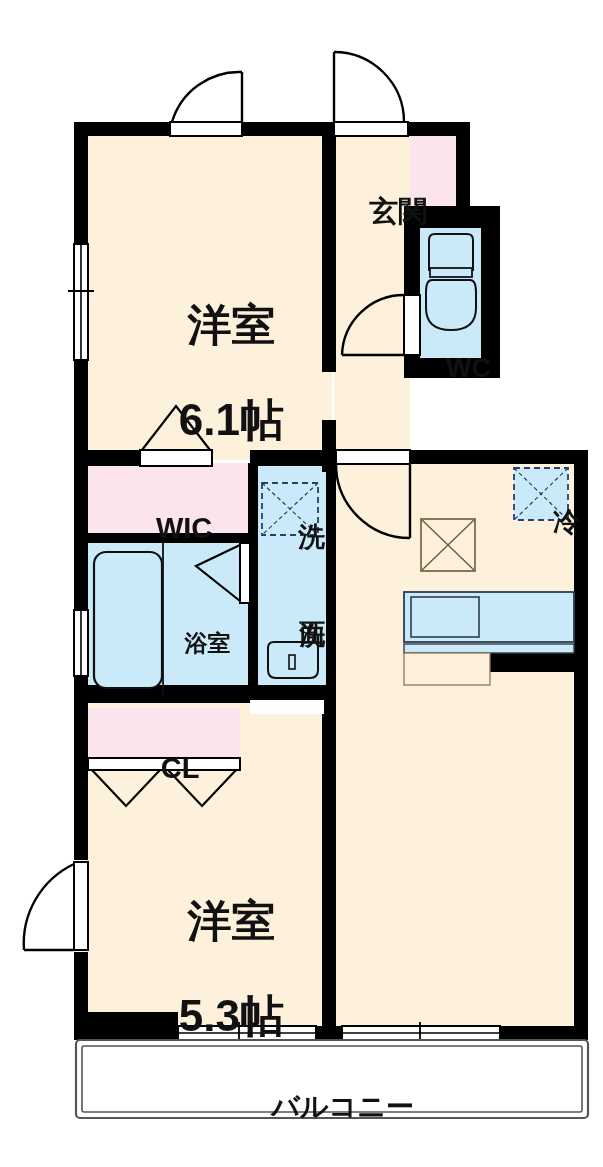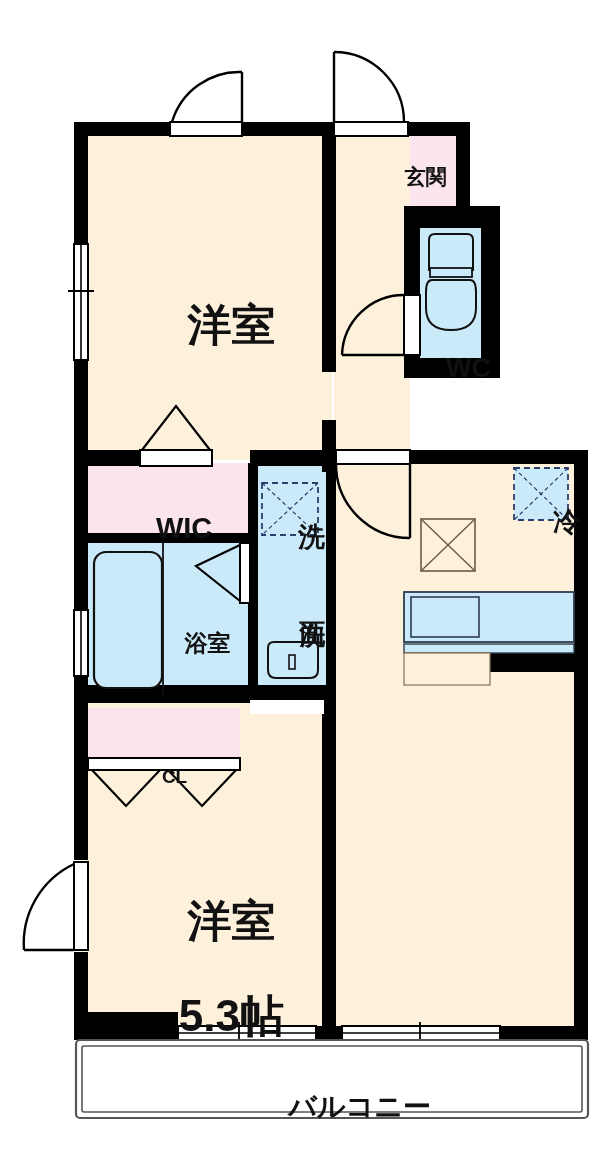--- a/index.html
+++ b/index.html
@@ -220,23 +220,24 @@
         <rect x="411" y="597" width="68" height="40" fill="#cbeaf9" stroke="#2d3c4f" stroke-width="1.6"></rect>
         <rect x="404" y="644" width="170" height="9" fill="#cbeaf9" stroke="#2d3c4f" stroke-width="1.4"></rect>
         <rect x="404" y="653" width="86" height="32" fill="#fdf1dc" stroke="#8a7a5c" stroke-width="1.3"></rect>
       </g>
 
     </g>
   </svg>
 
   <div class="lbl" style="left:107px; top:253px; width:200px; font-size:44px;">
     <span class="lbl-in">洋室</span><br>
-  </div>
-
-  <div class="lbl" style="left:337px; top:143px; width:70px; font-size:21px;padding-left:42px;">
+    <span class="lbl-in">6.1帖</span>
+  </div>
+
+  <div class="lbl" style="left:337px; top:165px; width:70px; font-size:29px;">
     <span class="lbl-in">玄関</span>
   </div>
 
   <div class="lbl" style="left:416px; top:325px; width:70px; font-size:27px;">
     <span class="lbl-in">WC</span>
   </div>
 
   <div class="lbl" style="left:159px; top:606px; width:70px; font-size:23px;">
     <span class="lbl-in">浴室</span>
   </div>
@@ -254,26 +255,26 @@
   </div>
 
   <div class="lbl" style="left:523px; top:479px; width:38px; font-size:27px;">
     <span class="lbl-in">冷</span>
   </div>
 
   <div class="lbl" style="left:357px; top:793px; width:200px; font-size:44px;">
     <br>
   </div>
 
-  <div class="lbl" style="left:124px; top:746px; width:80px; font-size:19px;">
+  <div class="lbl" style="left:124px; top:722px; width:80px; font-size:29px;">
     <span class="lbl-in">CL</span>
   </div>
 
   <div class="lbl" style="left:107px; top:849px; width:200px; font-size:44px;">
     <span class="lbl-in">洋室</span><br>
     <span class="lbl-in">5.3帖</span>
   </div>
 
-  <div class="lbl" style="left:234px; top:1062px; width:220px; font-size:28px; -webkit-text-stroke:0;">
+  <div class="lbl" style="left:217px; top:1062px; width:220px; font-size:28px; -webkit-text-stroke:0;">
     <span class="lbl-in">バルコニー</span>
   </div>
 
 </div>
 
 </body></html>

